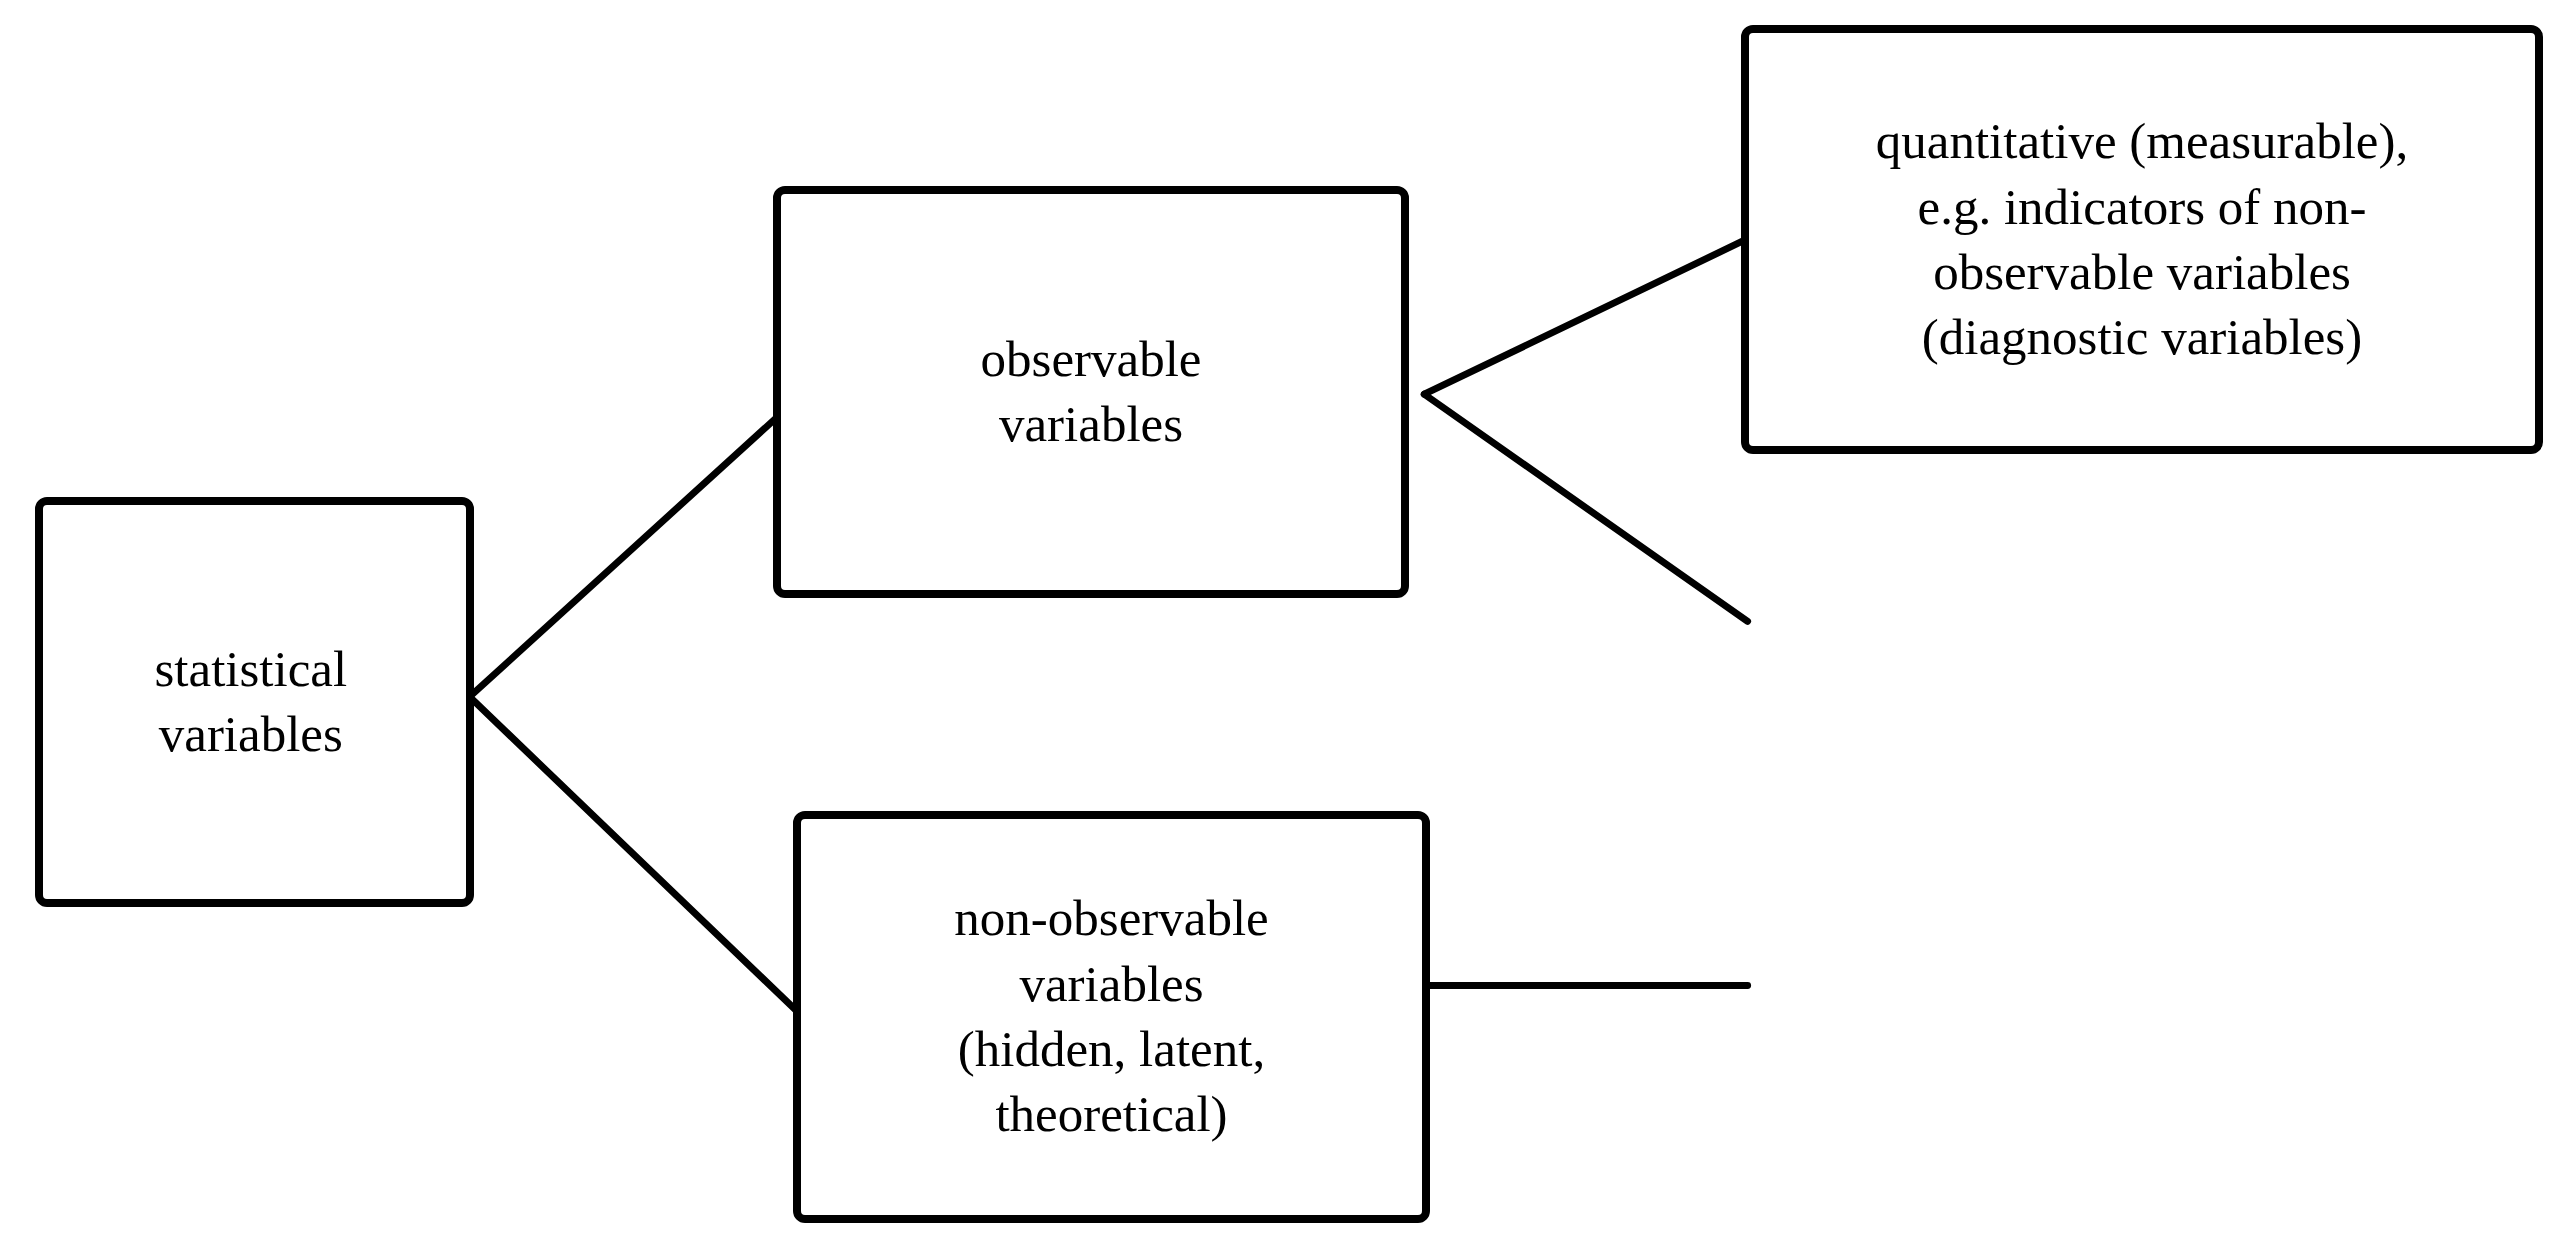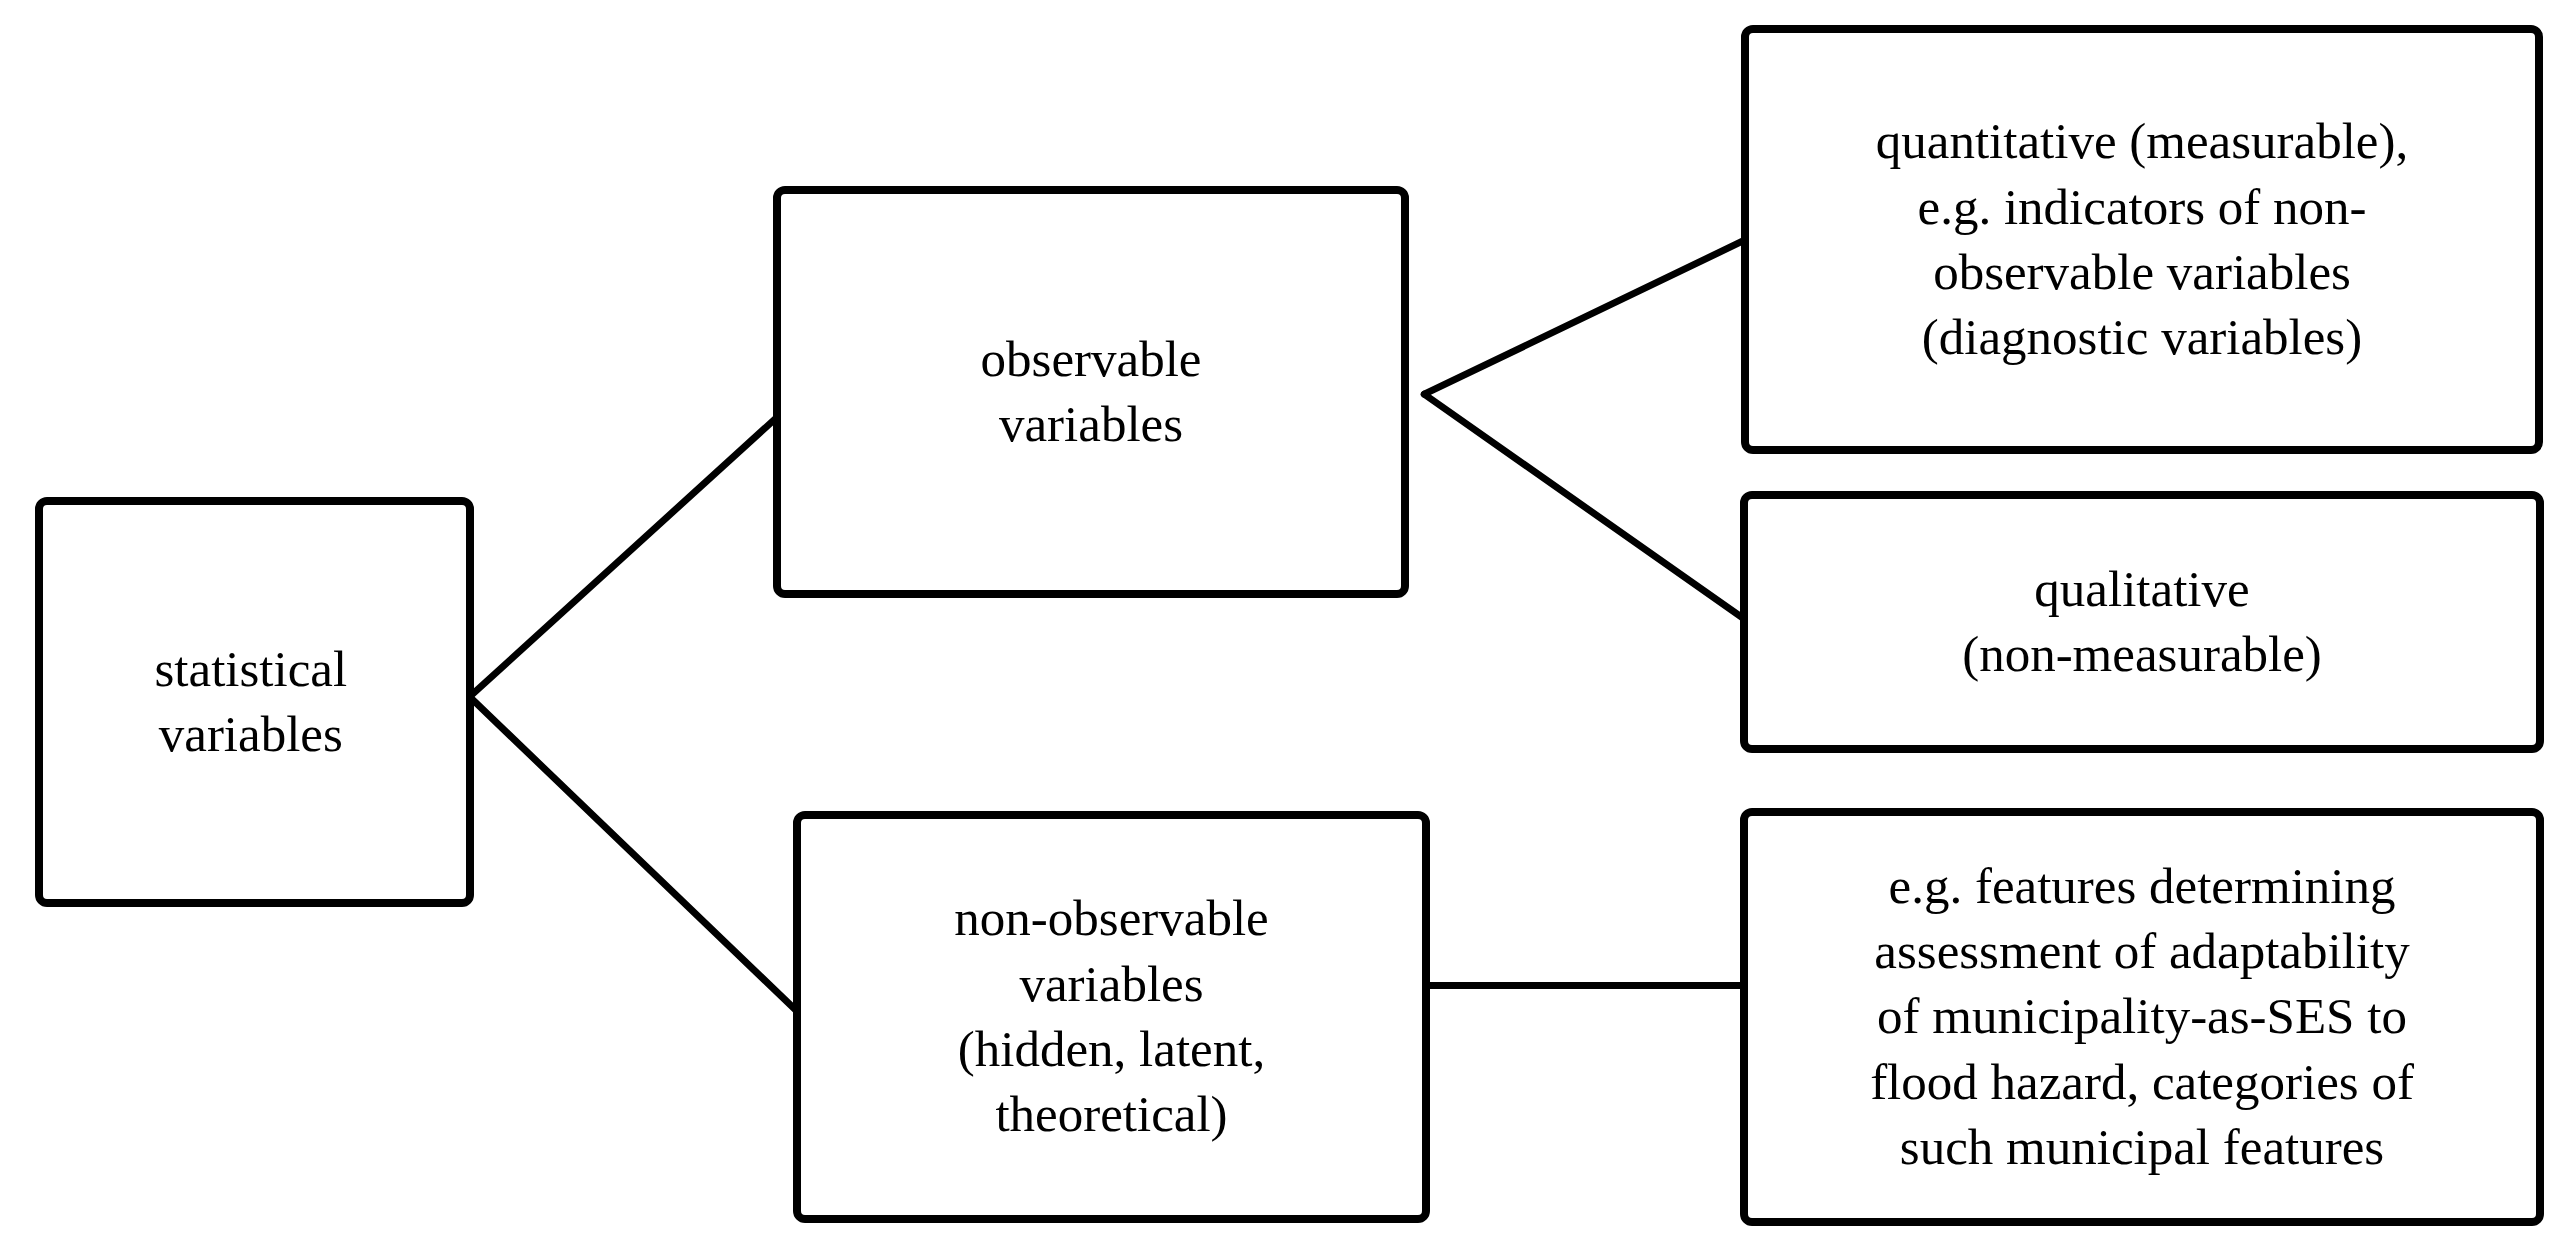--- a/index.html
+++ b/index.html
@@ -78,27 +78,16 @@
 theoretical)</div>
   </div>
 
   <div class="node" style="left:1741px; top:25.4px; width:802px; height:429px;">
     <div class="node-label">quantitative (measurable),
 e.g. indicators of non-
 observable variables
 (diagnostic variables)</div>
   </div>
 
-  <div class="node" style="left:1740px; top:491px; width:804px; height:262px;">
-    <div class="node-label">qualitative
-(non-measurable)</div>
-  </div>
 
-  <div class="node" style="left:1740px; top:808px; width:804px; height:418px;">
-    <div class="node-label">e.g. features determining
-assessment of adaptability
-of municipality-as-SES to
-flood hazard, categories of
-such municipal features</div>
-  </div>
 
 </div>
 
 
 </body></html>

